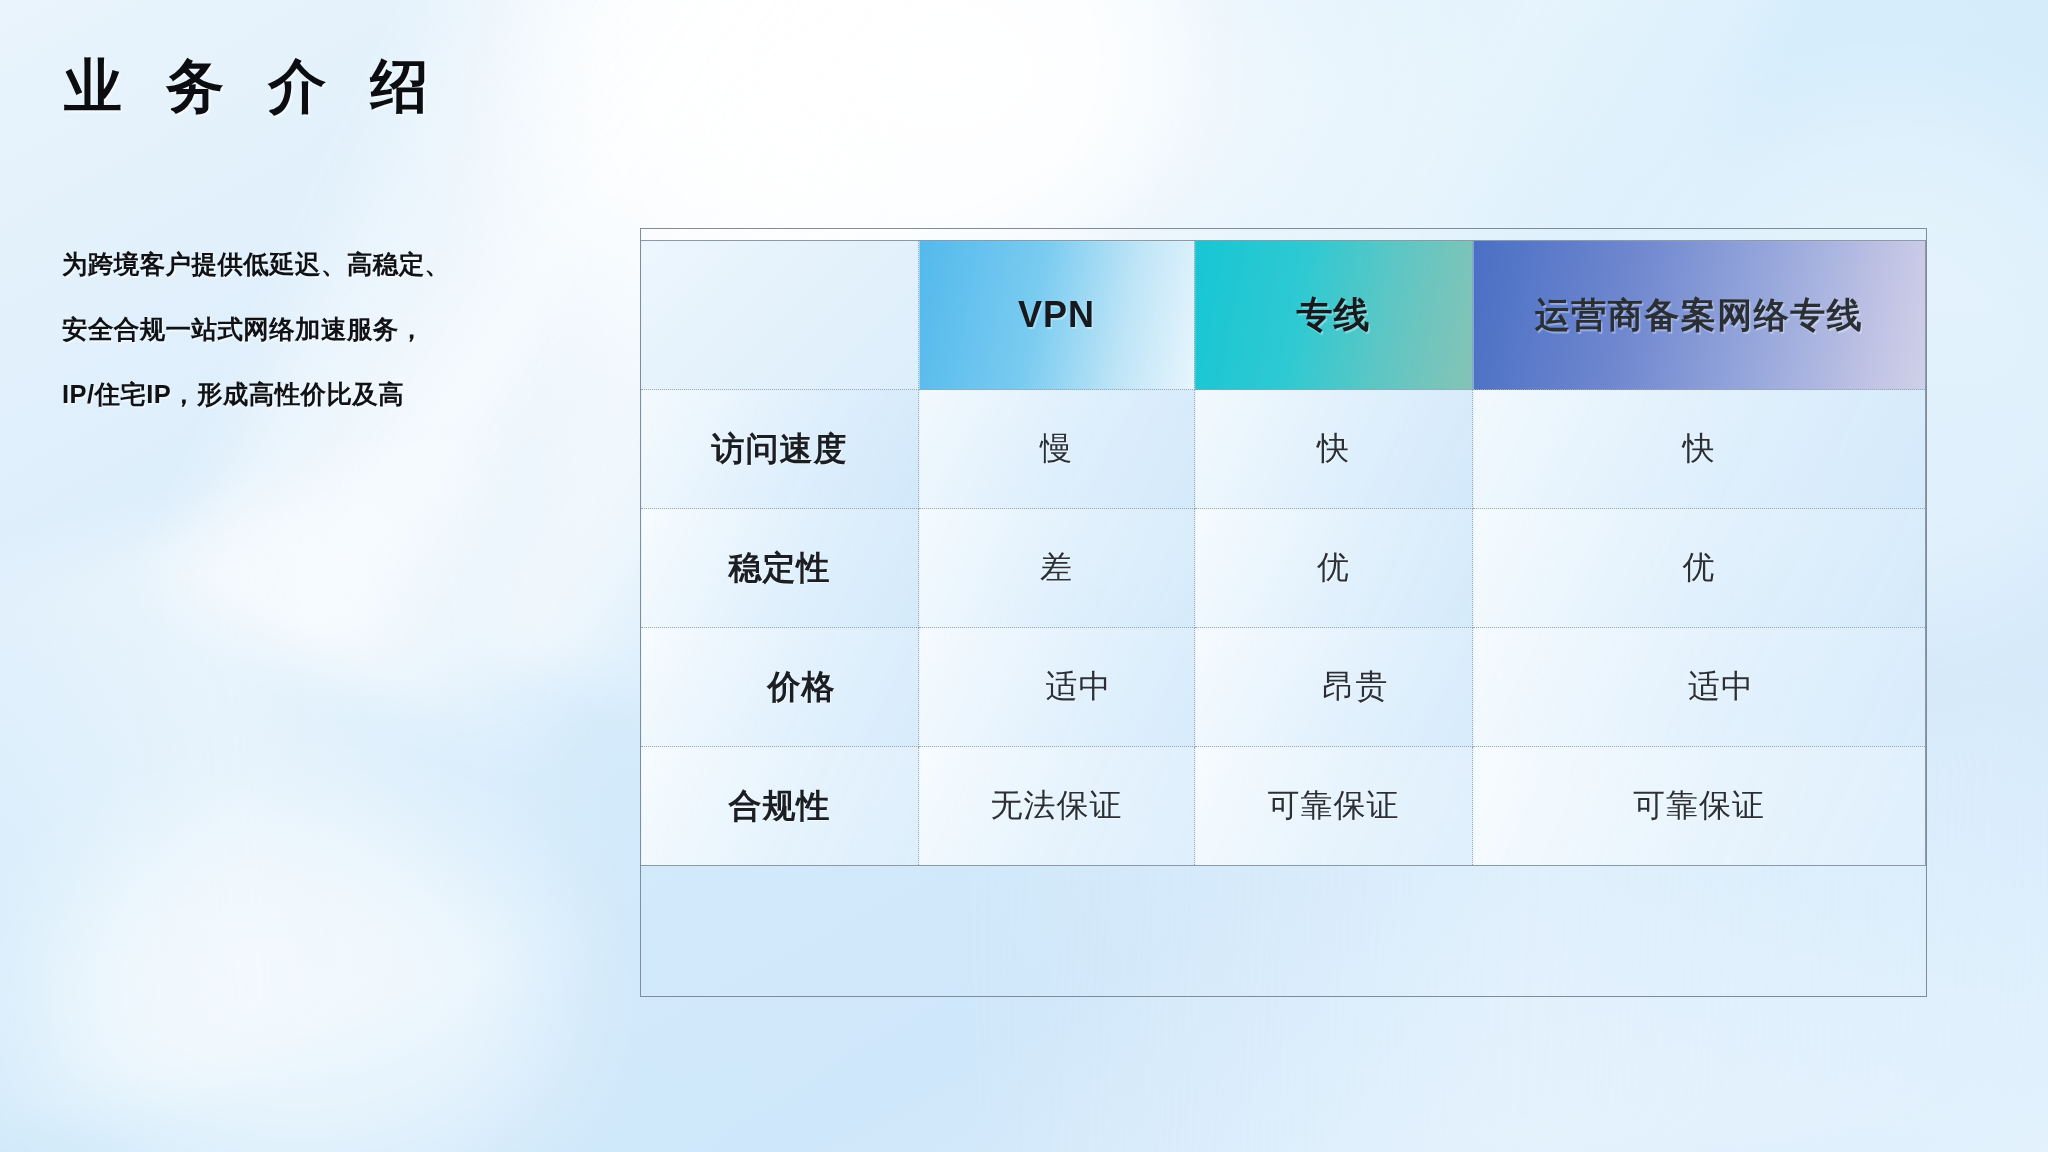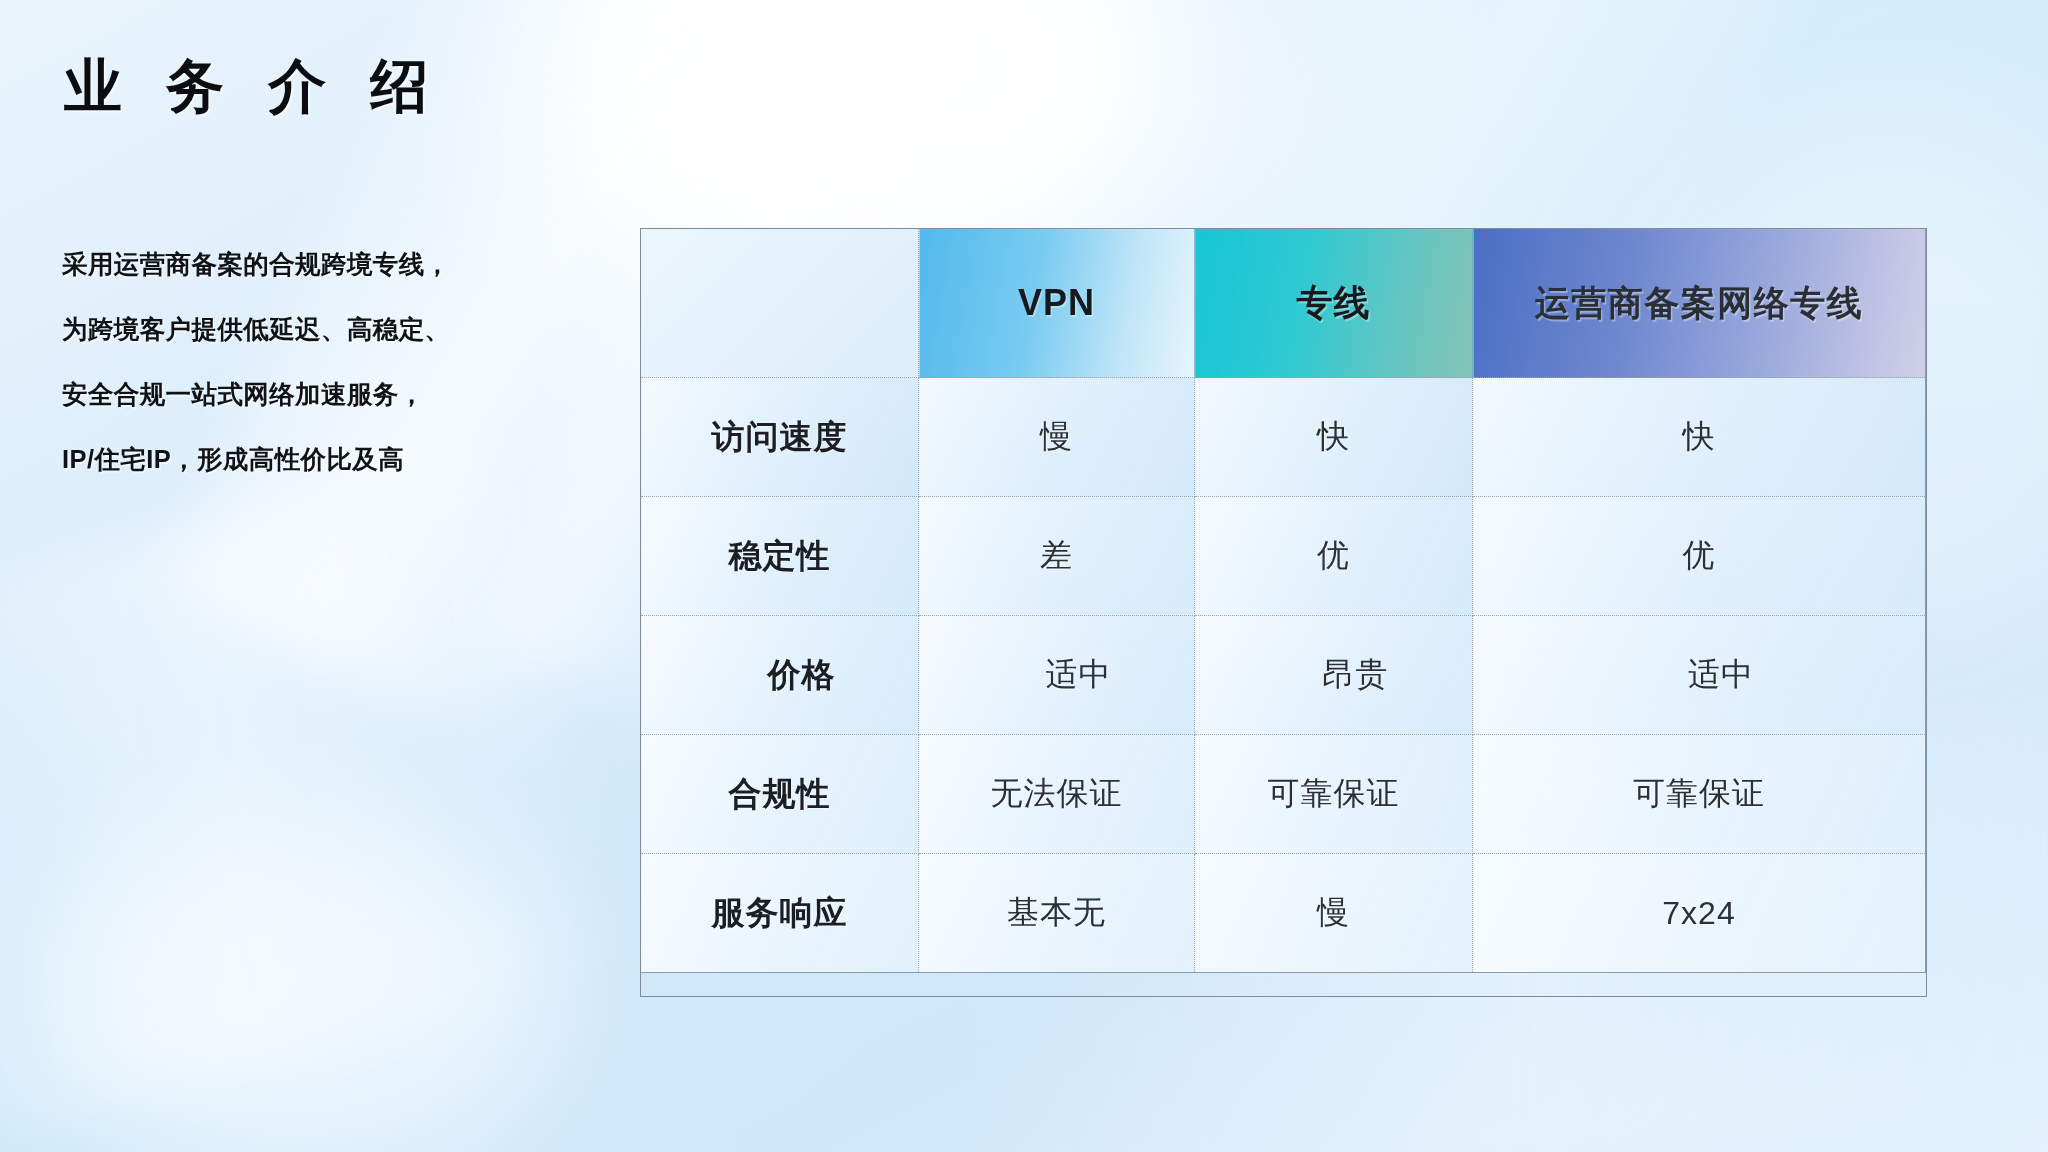--- a/index.html
+++ b/index.html
@@ -73,21 +73,21 @@
     line-height: 65px;
     letter-spacing: 0.4px;
     white-space: nowrap;
     text-shadow: 1.5px 1.5px 0 rgba(255,255,255,0.5);
   }
 
   
   .compare-table {
     position: absolute;
     left: 640px;
-    top: 228px;
+    top: 240px;
     width: 1285px;
     border-collapse: collapse;
     table-layout: fixed;
     border: 1px solid #8d99a6;
     background: rgba(255,255,255,0.22);
   }
   .compare-table col.c0 { width: 278px; }
   .compare-table col.c1 { width: 276px; }
   .compare-table col.c2 { width: 278px; }
   .compare-table col.c3 { width: 453px; }
@@ -172,21 +172,20 @@
   <div class="bg-glow glow-3"></div>
   <div class="bg-streak streak-a"></div>
   <div class="bg-streak streak-b"></div>
   <div class="bg-streak streak-c"></div>
   <div class="bg-streak streak-d"></div>
   <div class="bg-streak streak-e"></div>
 
   <div class="page-title">业 务 介 绍</div>
 
   <div class="intro-block">
-    <div class="intro-line">采用运营商备案的合规跨境专线，</div>
     <div class="intro-line">为跨境客户提供低延迟、高稳定、</div>
     <div class="intro-line">安全合规一站式网络加速服务，</div>
     <div class="intro-line">IP/住宅IP，形成高性价比及高</div>
   </div>
 
   <table class="compare-table">
     <colgroup>
       <col class="c0">
         <col class="c1">
         <col class="c2">
@@ -258,32 +257,18 @@
         <td>
           <span class="cell-value">无法保证</span>
         </td>
         <td>
           <span class="cell-value">可靠保证</span>
         </td>
         <td>
           <span class="cell-value">可靠保证</span>
         </td>
       </tr>
-      <tr>
-        <td>
-          <span class="cell-label">服务响应</span>
-        </td>
-        <td>
-          <span class="cell-value">基本无</span>
-        </td>
-        <td>
-          <span class="cell-value">慢</span>
-        </td>
-        <td>
-          <span class="cell-value">7x24</span>
-        </td>
-      </tr>
     </tbody>
   </table>
 
   <div class="table-outline"></div>
 
 </div>
 
 </body></html>

